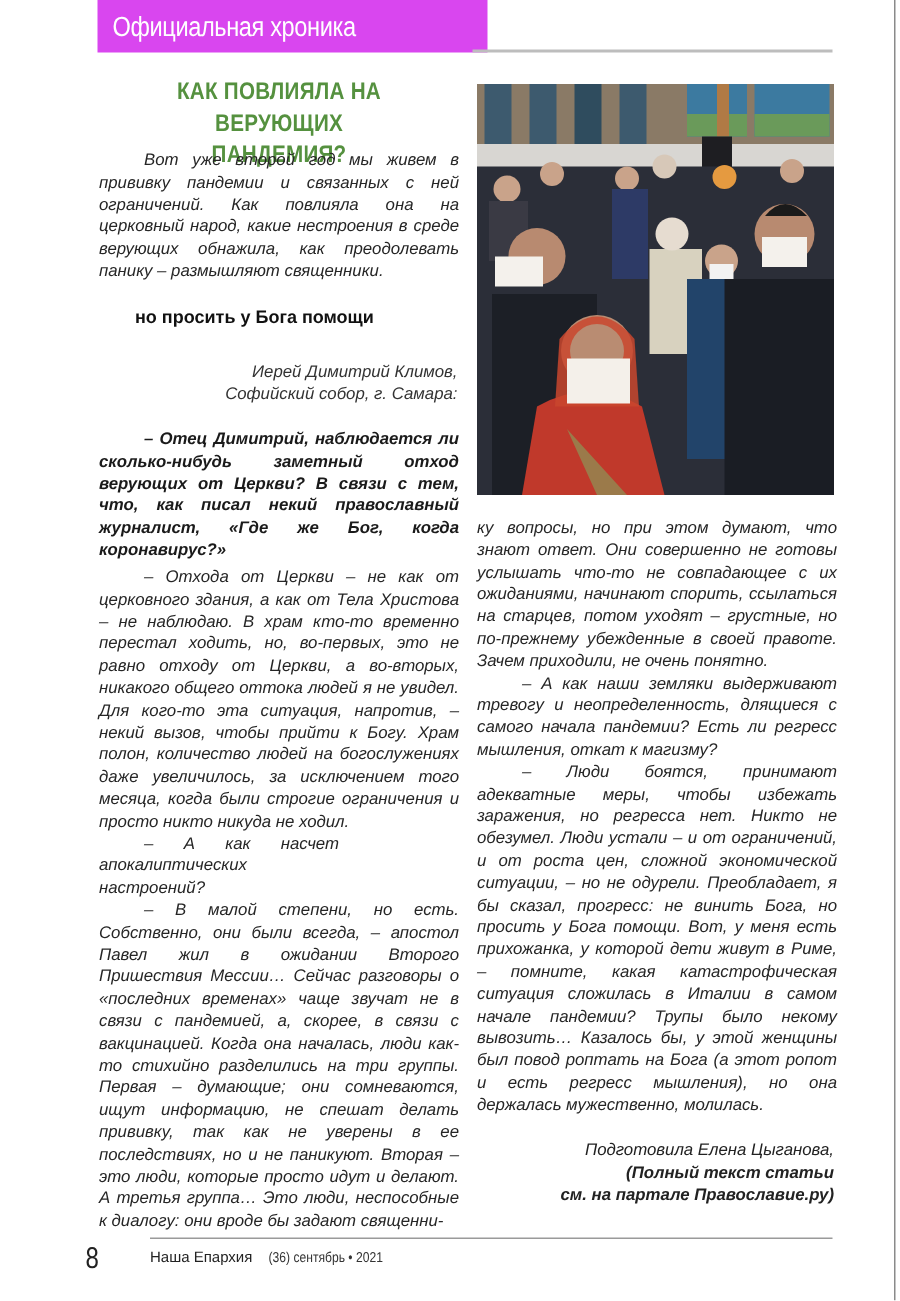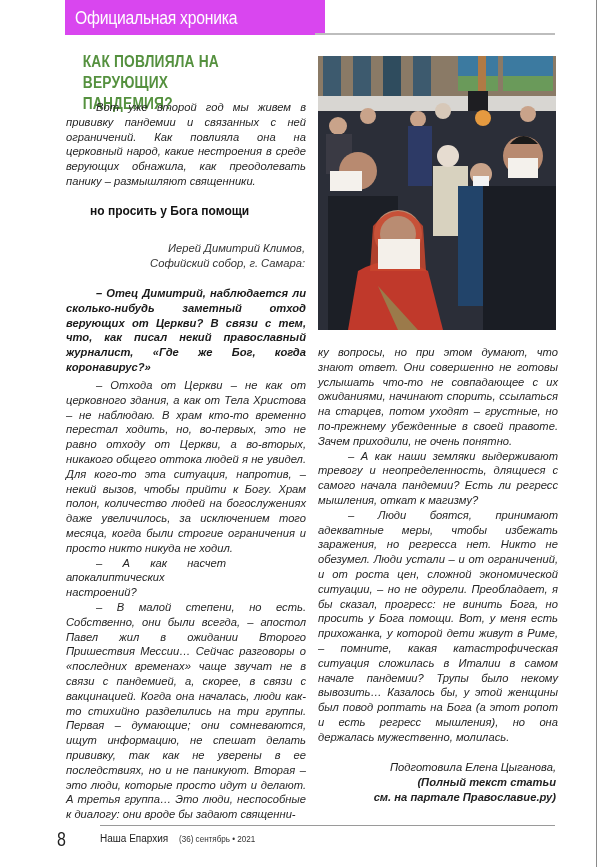--- a/index.html
+++ b/index.html
@@ -3,21 +3,21 @@
 <meta charset="utf-8">
 <style>
   html, body { margin:0; padding:0; }
   body { width:600px; height:867px; background:#ffffff; position:relative; overflow:hidden;
          font-family:"Liberation Sans", sans-serif; color:#222; }
   .edge-line { position:absolute; left:596px; top:0; width:1px; height:867px; background:#8a8a8a; }
   .section-banner { position:absolute; left:65px; top:0; width:260px; height:35px; background:#d946ef; }
   .section-banner span { position:absolute; left:10px; top:7px; color:#fff; font-size:18.5px;
          font-family:"Liberation Sans", sans-serif; letter-spacing:-0.3px; transform:scaleX(0.85); transform-origin:left; white-space:nowrap; }
   .header-rule { position:absolute; left:315px; top:33px; width:240px; height:2px; background:#bdbdbd; }
-  .headline { position:absolute; left:66px; top:51px; width:240px; text-align:left; color:#55913f;
+  .headline { position:absolute; left:66px; top:51px; width:240px; text-align:center; color:#55913f;
          font-weight:bold; font-size:16px; line-height:21px; letter-spacing:0.2px; }
   .headline div { transform:scaleX(0.86); }
   .photo { position:absolute; left:318px; top:56px; width:238px; height:274px; overflow:hidden; background:#3b3f4a; }
   .col { position:absolute; font-size:11.2px; line-height:14.8px; color:#262626;font-style:italic; }
   .col p { margin:0; text-align:justify; text-align-last:left; }
   .ind { text-indent:30px; }
   .lead { left:66px; top:100px; width:240px; font-style:italic; }
   .subhead { position:absolute; left:90px; top:203px; width:220px; font-weight:bold; font-size:12px; line-height:16px; color:#111; }
   .byline { position:absolute; left:90px; top:241px; width:215px; text-align:right; font-style:italic; font-size:11.2px; line-height:15px; color:#333; }
   .question1 { left:66px; top:286px; width:240px; font-style:italic; font-weight:bold; color:#1a1a1a; }

